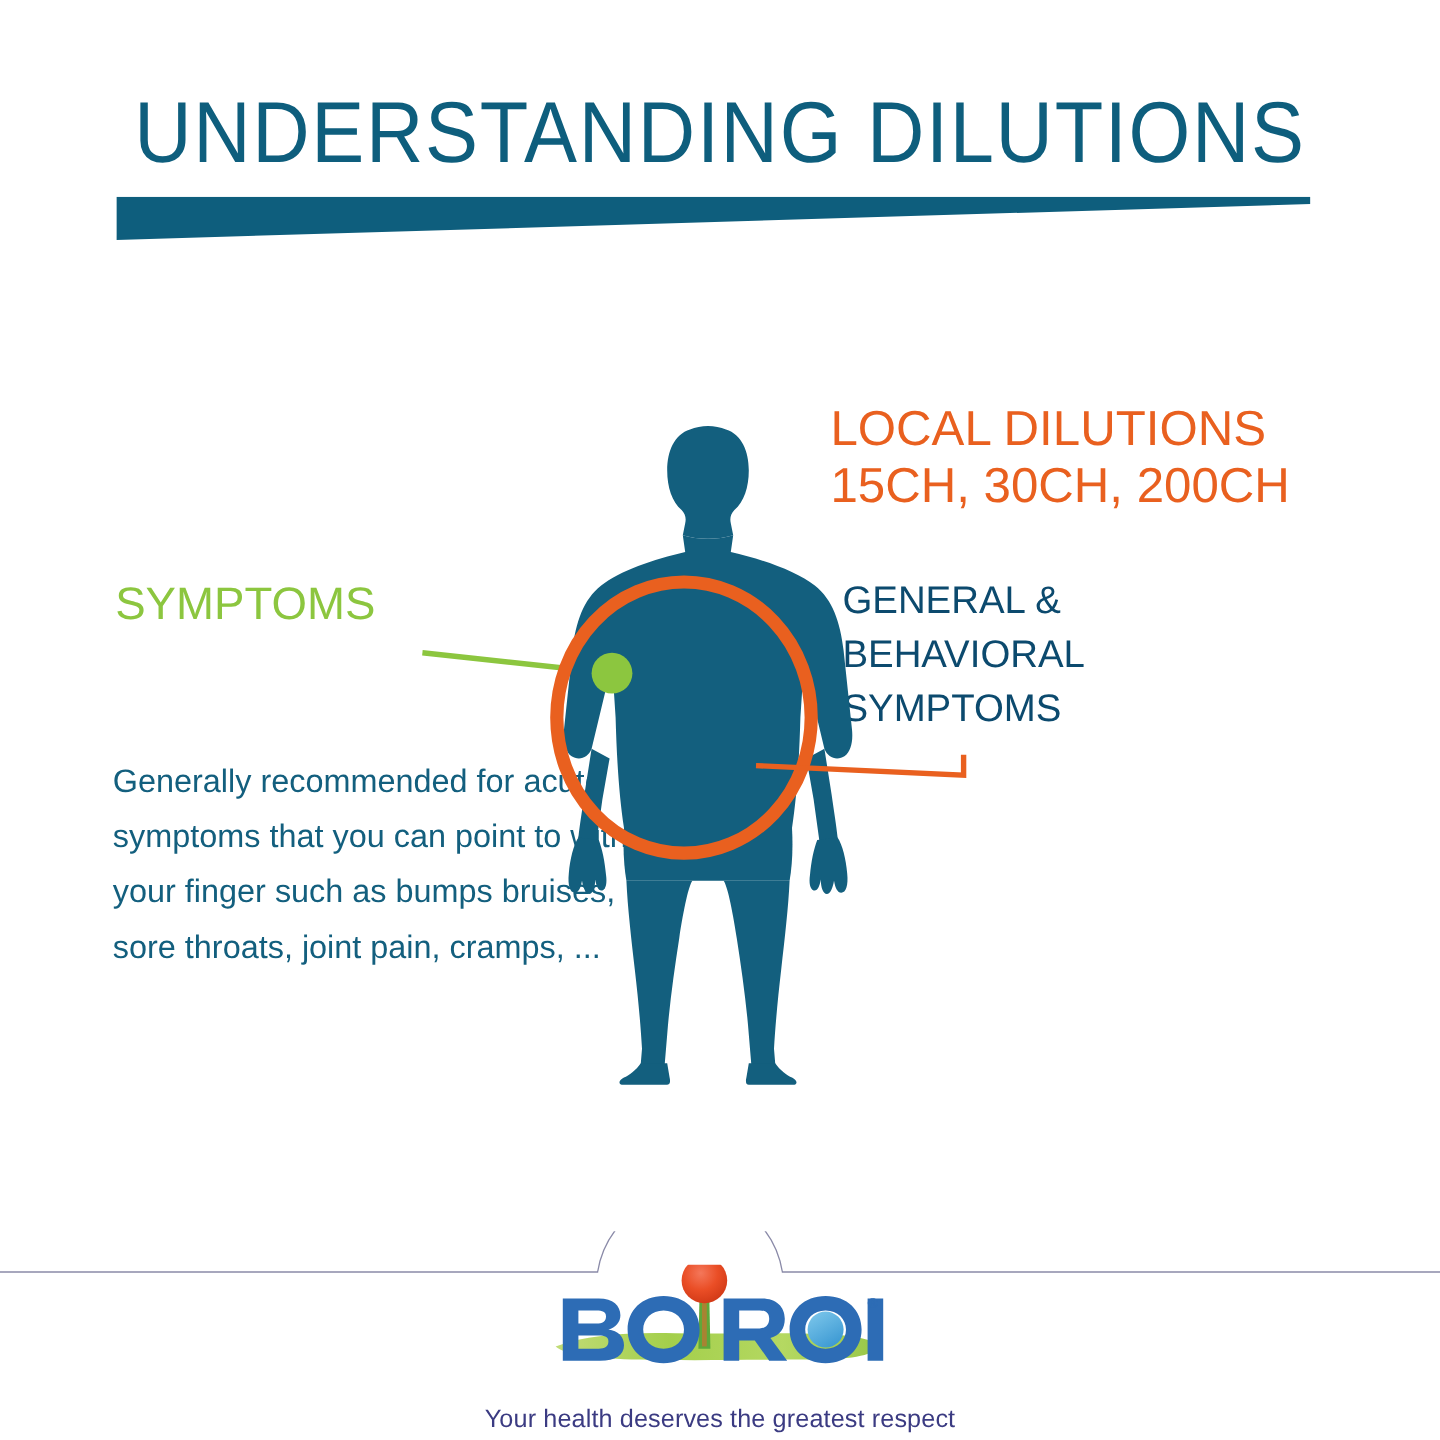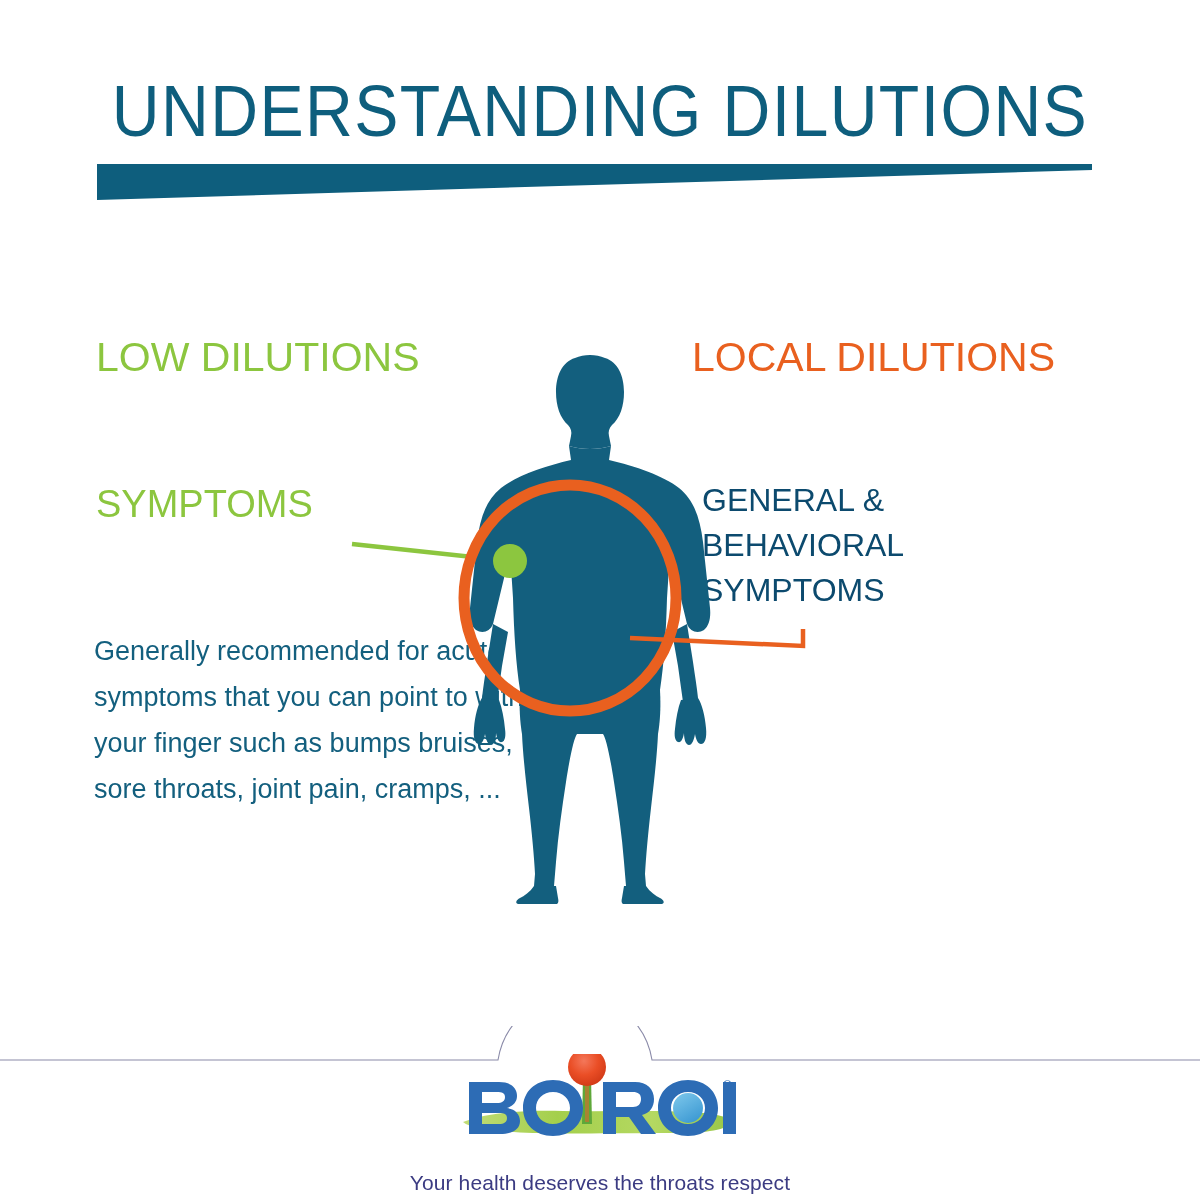--- a/index.html
+++ b/index.html
@@ -148,31 +148,31 @@
 
 <div id="infographic">
 
   <div class="title">UNDERSTANDING DILUTIONS</div>
 
   <svg class="title-banner" viewBox="0 0 995 36" preserveAspectRatio="none">
     <path d="M0,0 L995,0 L995,6 L0,36 Z" fill="#0E5E7D"></path>
   </svg>
 
   <div class="head-block head-low">
-    <div>LOW DILUTIONS</div>
   </div>
 
   <div class="head-block sub-local">
     <div>SYMPTOMS</div>
   </div>
 
   <div class="para para-left">Generally recommended for acute symptoms that you can point to with your finger such as bumps bruises, sore throats, joint pain, cramps, ...</div>
 
   <div class="head-block head-high">
     <div>LOCAL DILUTIONS</div>
+    <div>15CH, 30CH, 200CH</div>
   </div>
 
   <div class="head-block sub-general">
     <div>GENERAL &amp;</div>
     <div>BEHAVIORAL</div>
     <div>SYMPTOMS</div>
   </div>
 
 
   <svg class="figure-art" viewBox="0 0 560 560">
@@ -312,16 +312,16 @@
 
           <path d="M268,28 L281,28 L281,80 L268,80 Z"></path>
         </g>
 
         <circle cx="233" cy="54" r="15" fill="url(#cyanGrad)"></circle>
 
         <text x="268" y="36" font-family="'Liberation Sans', sans-serif" font-size="12" fill="#2D6CB5">®</text>
       </svg>
     </div>
 
-    <div class="tagline">Your health deserves the throats respect</div>
+    <div class="tagline">Your health deserves the greatest respect</div>
   </div>
 
 </div>
 
 </body></html>

